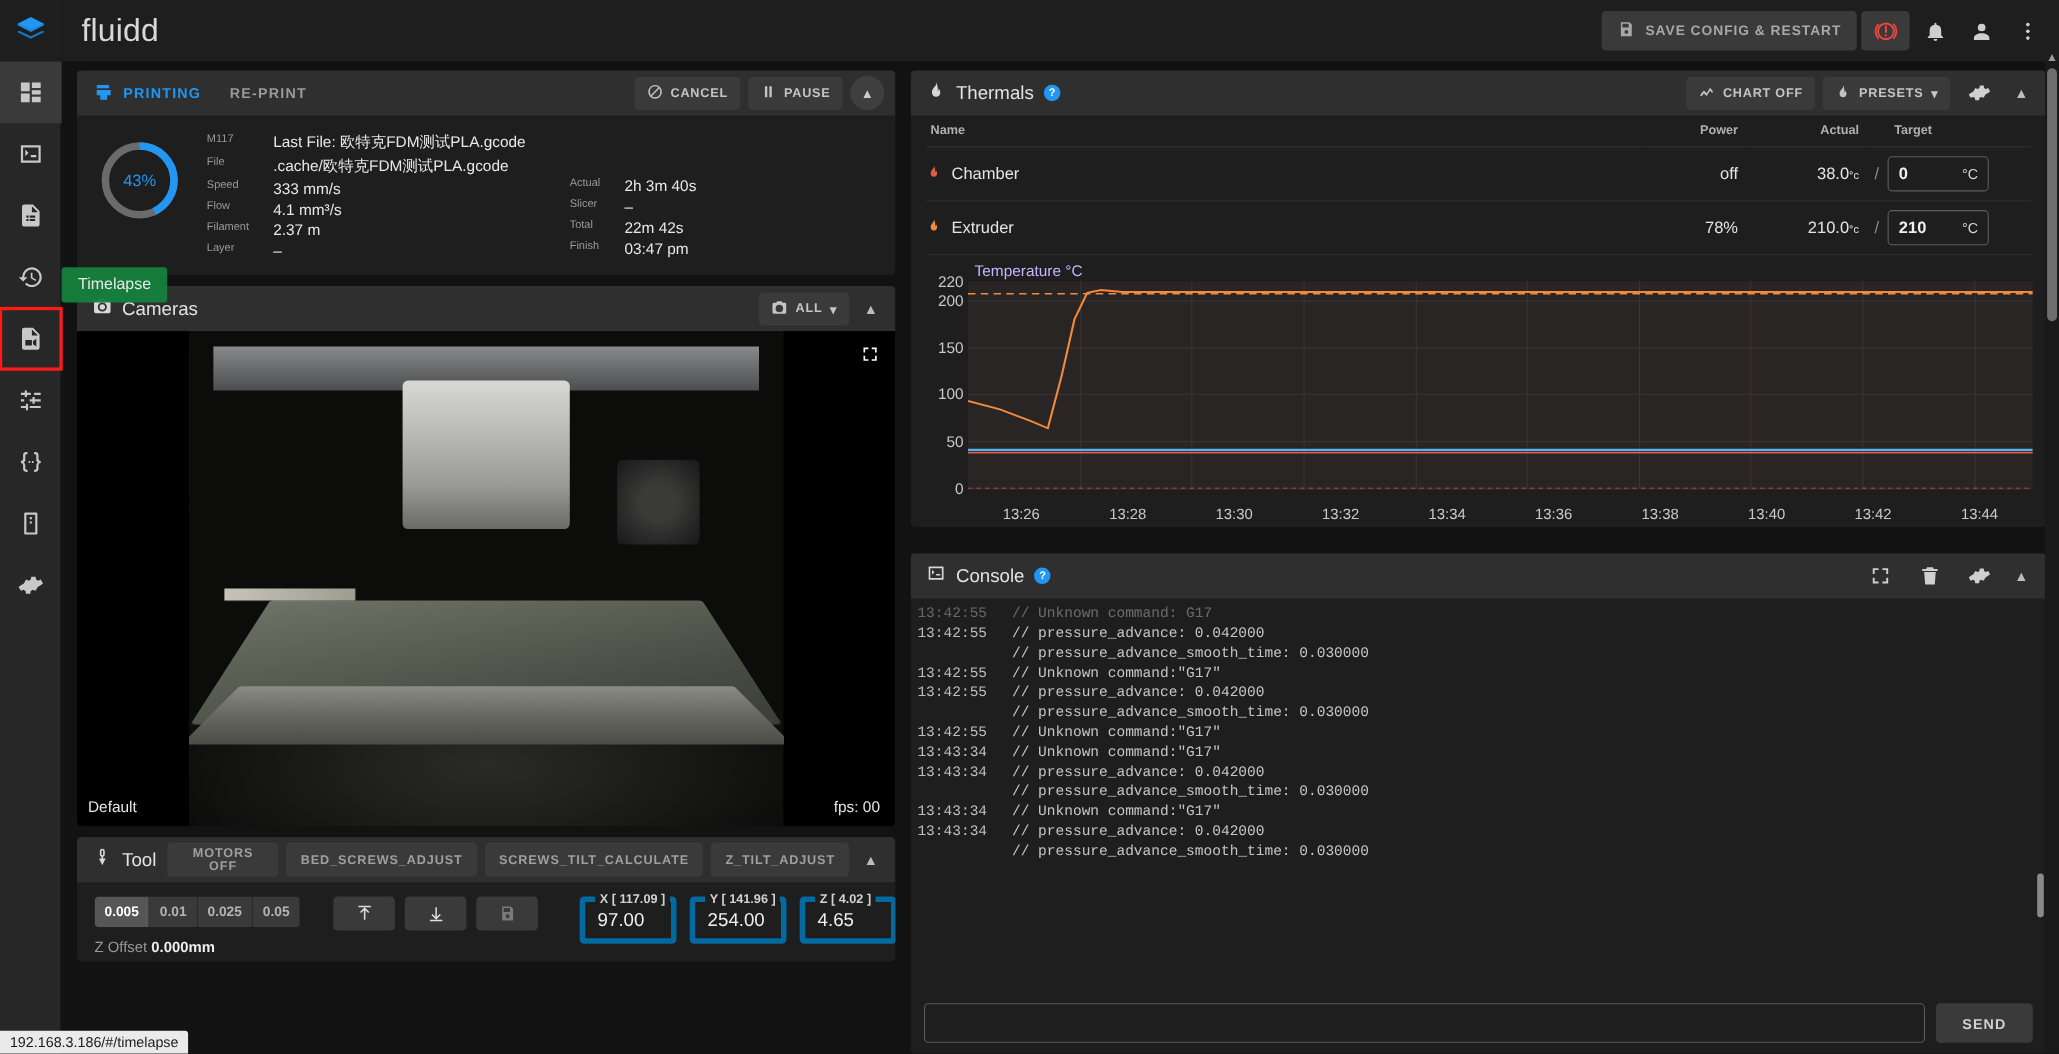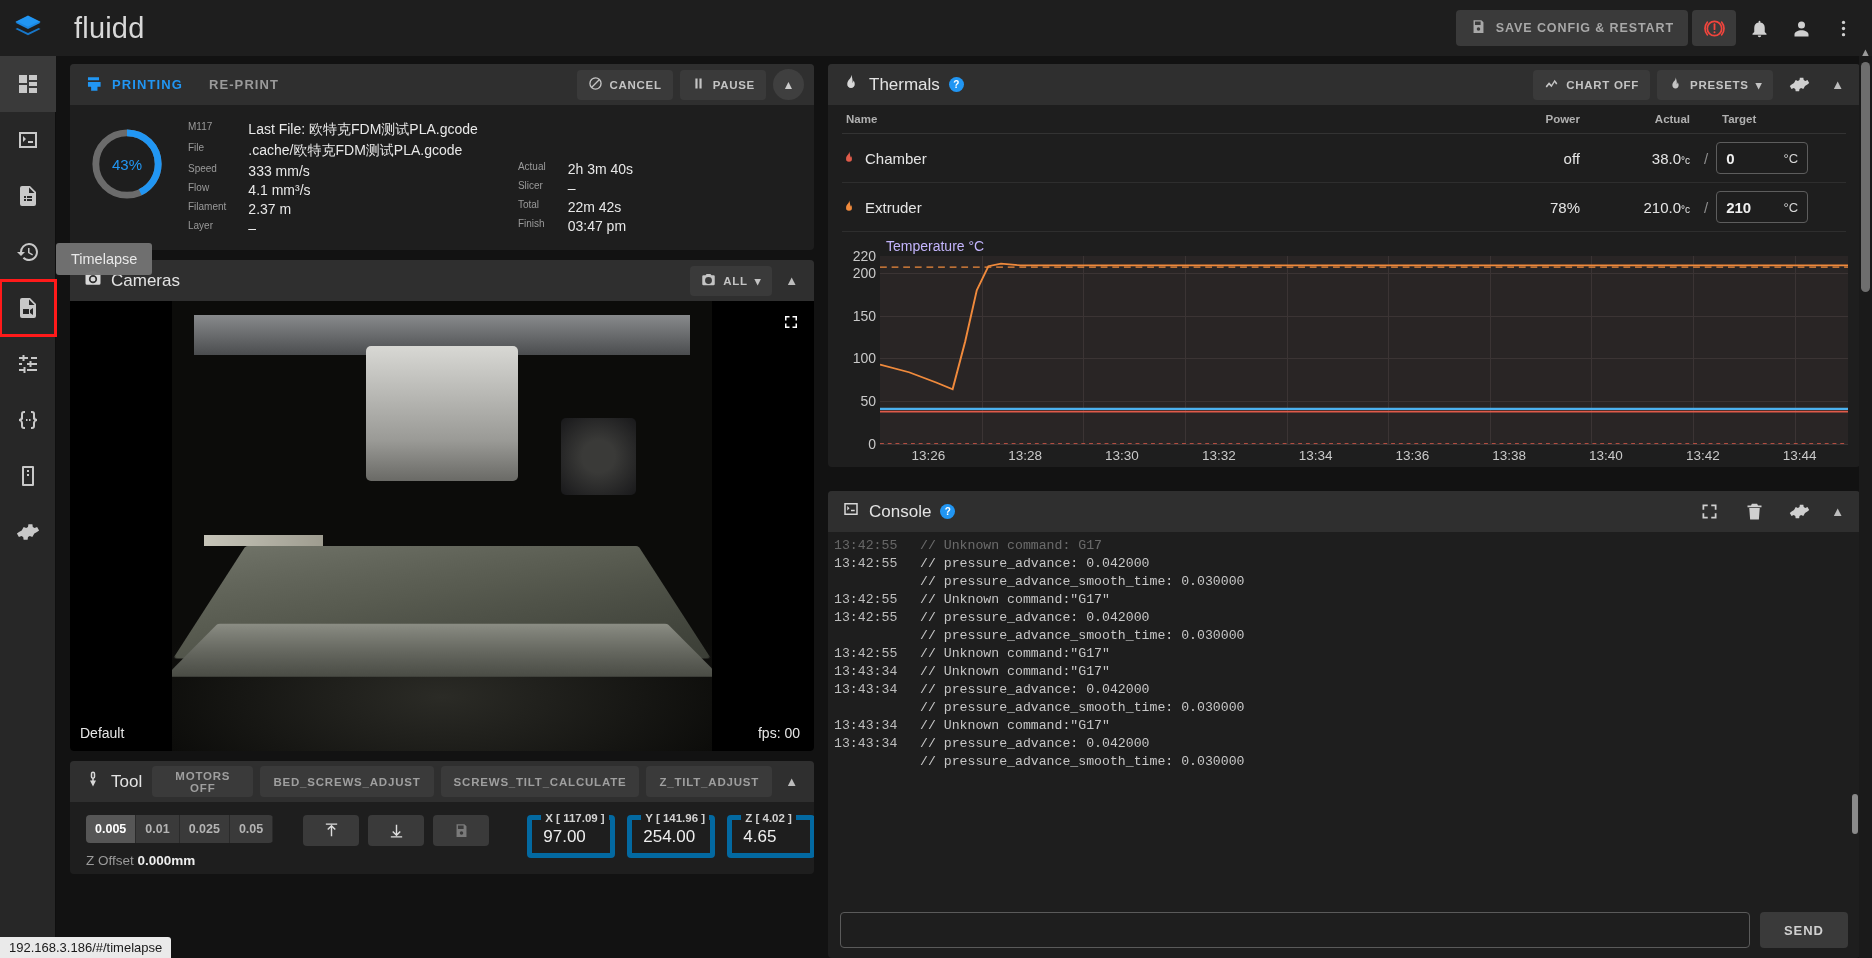--- a/index.html
+++ b/index.html
@@ -211,21 +211,21 @@
   .chart-area { padding: 6px 12px 4px 12px; position: relative; }
   .chart-title { font-size: 14px; color: #c4b5fd; margin-left: 46px; margin-bottom: 2px; }
   .plot { position: relative; height: 188px; margin-left: 40px; border-left: 0; }
   .plot .yl {
     position: absolute; left: -38px; font-size: 14px; color: #c9c9c9; width: 34px; text-align: right;
     transform: translateY(-50%);
   }
   .plot .grow { position: absolute; left: 0; right: 0; height: 1px; background: #3b3434; }
   .plot .gcol { position: absolute; top: 0; bottom: 0; width: 1px; background: #3b3434; }
   .plot-bg { position: absolute; inset: 0; background: #332b2b; opacity: .55; }
-  .xaxis { display: flex; margin-left: 40px; margin-top: 4px; }
+  .xaxis { display: flex; margin-left: 40px; margin-top: 16px; }
   .xaxis span { flex: 1; text-align: center; font-size: 13.5px; color: #c9c9c9; }
 
   
   .con-body {
     flex: 1; overflow: hidden; padding: 4px 0 4px 6px;
     font-family: "Liberation Mono", "DejaVu Sans Mono", monospace; font-size: 13.2px;
     color: #c6c6c6; position: relative;
   }
   .con-line { display: flex; gap: 0; padding: 1.5px 0; white-space: pre; }
   .con-ts { width: 86px; flex: 0 0 86px; color: #bdbdbd; }
@@ -235,21 +235,21 @@
     flex: 1; height: 36px; border: 1px solid #5a5a5a; border-radius: 4px; background: transparent;
   }
   .btn-send {
     background: #3a3a3a; color: #d0d0d0; border: none; border-radius: 4px; height: 36px;
     padding: 0 24px; font-size: 13px; font-weight: bold; letter-spacing: 1px; cursor: pointer;
     font-family: inherit;
   }
 
   
   .tooltip {
-    position: absolute; left: 56px; top: 243px; background: #737373; color: #f1f1f1;
+    position: absolute; left: 56px; top: 243px; background: #15803d; color: #f1f1f1;
     font-size: 14.5px; padding: 8px 15px; border-radius: 3px; z-index: 40; opacity: .96;
   }
   .statusbar {
     position: absolute; left: 0; bottom: 0; background: #eaeaea; color: #1a1a1a;
     font-size: 13px; padding: 3px 9px; z-index: 50; border-top-right-radius: 3px;
   }
   .scrollbar {
     position: absolute; right: 0; top: 56px; width: 13px; bottom: 0; background: #1a1a1a;
   }
   .scrollbar .thumb {

